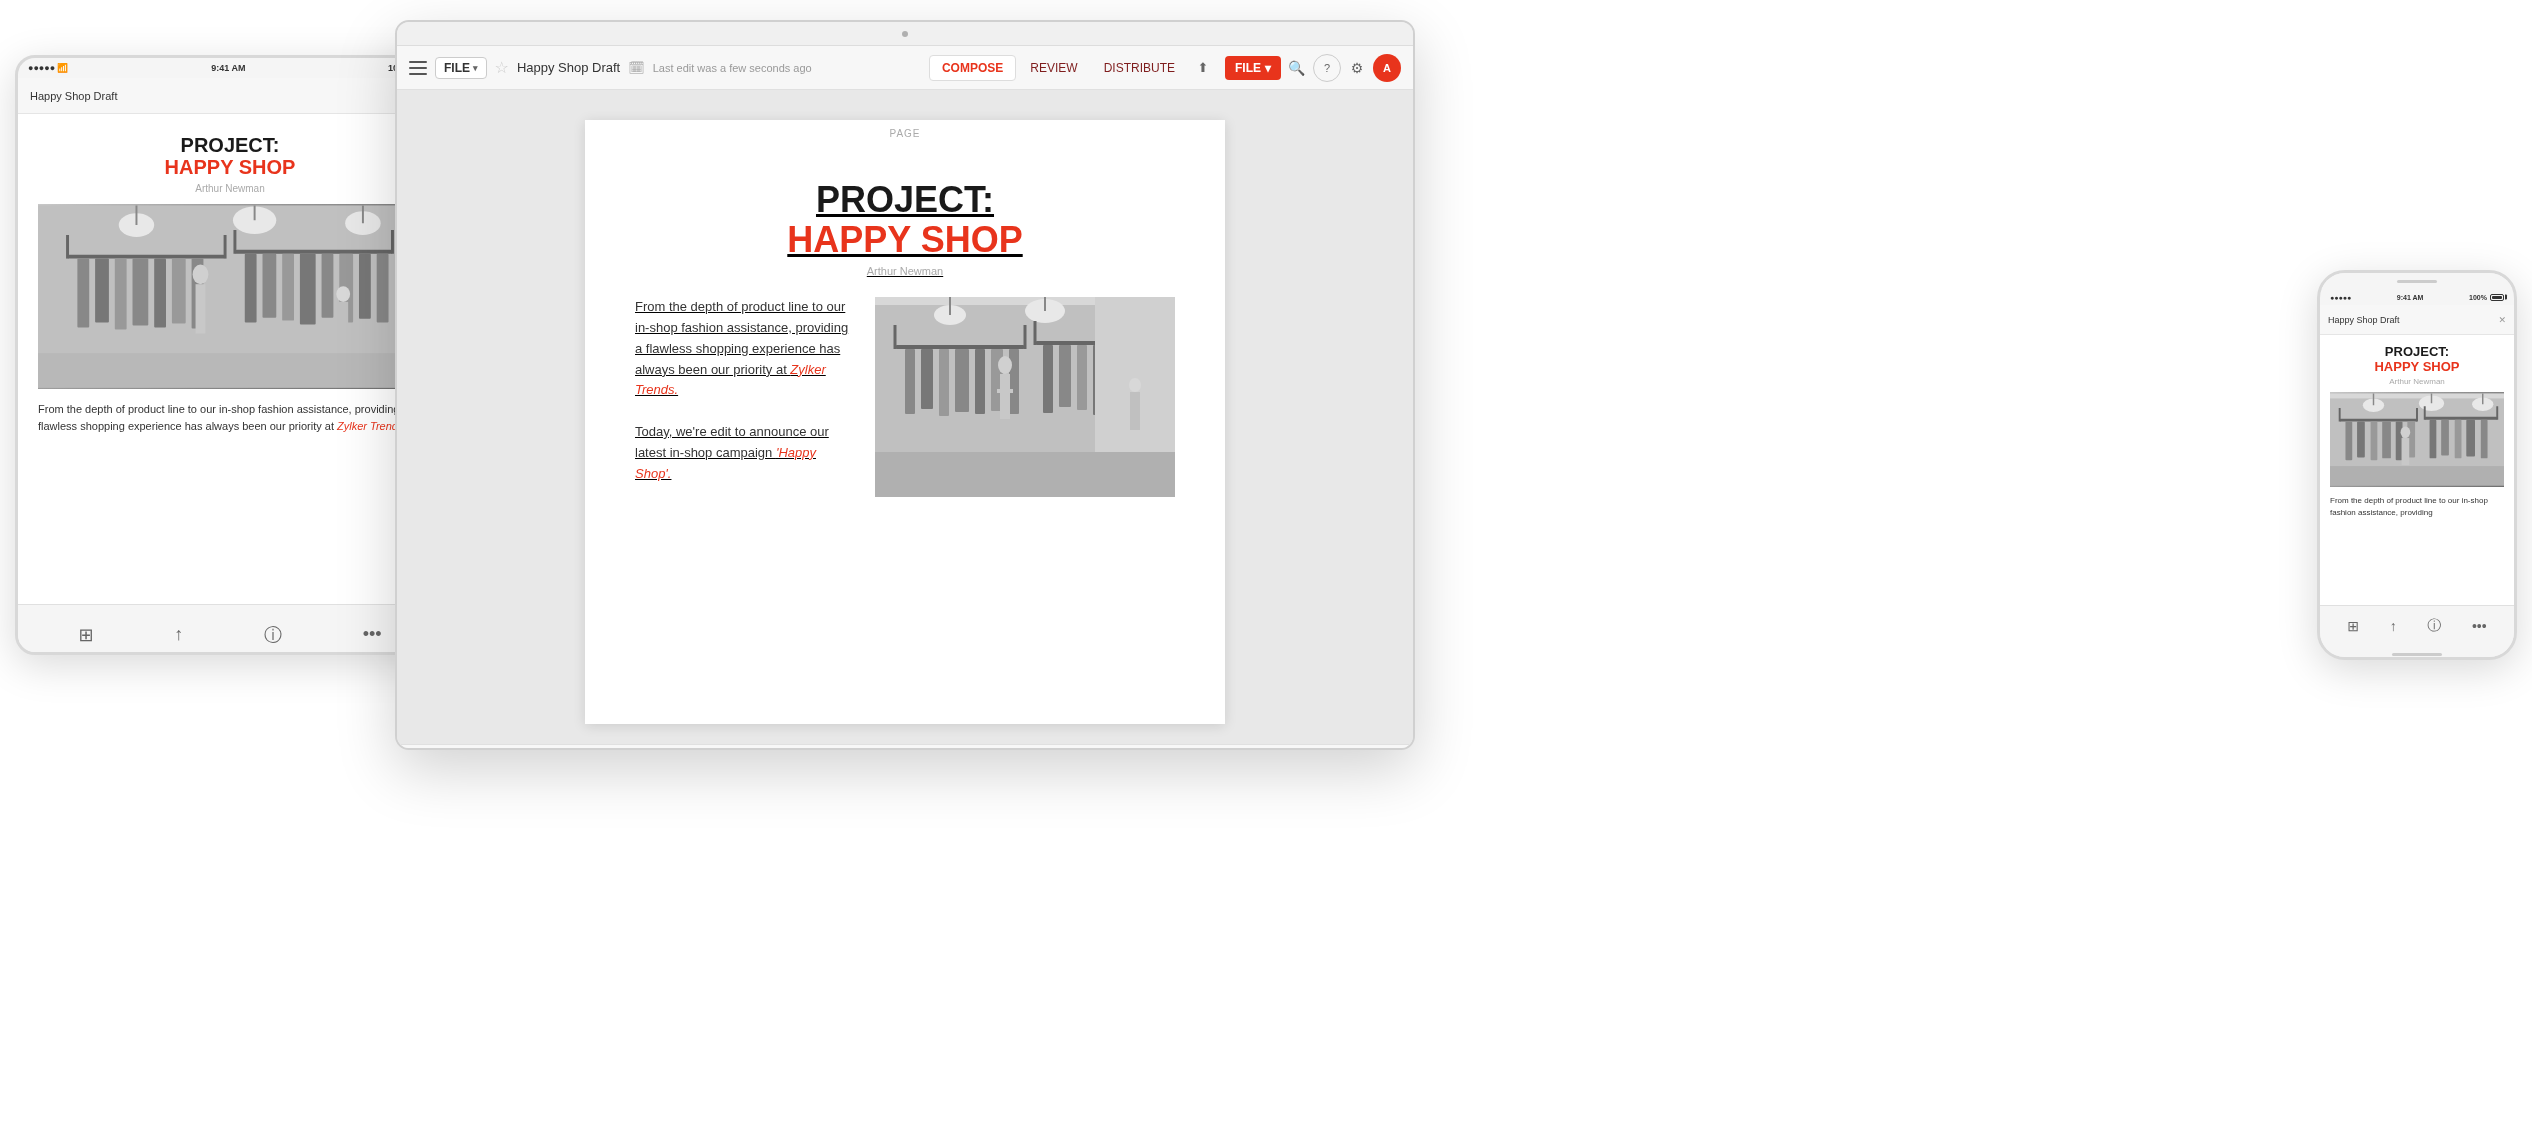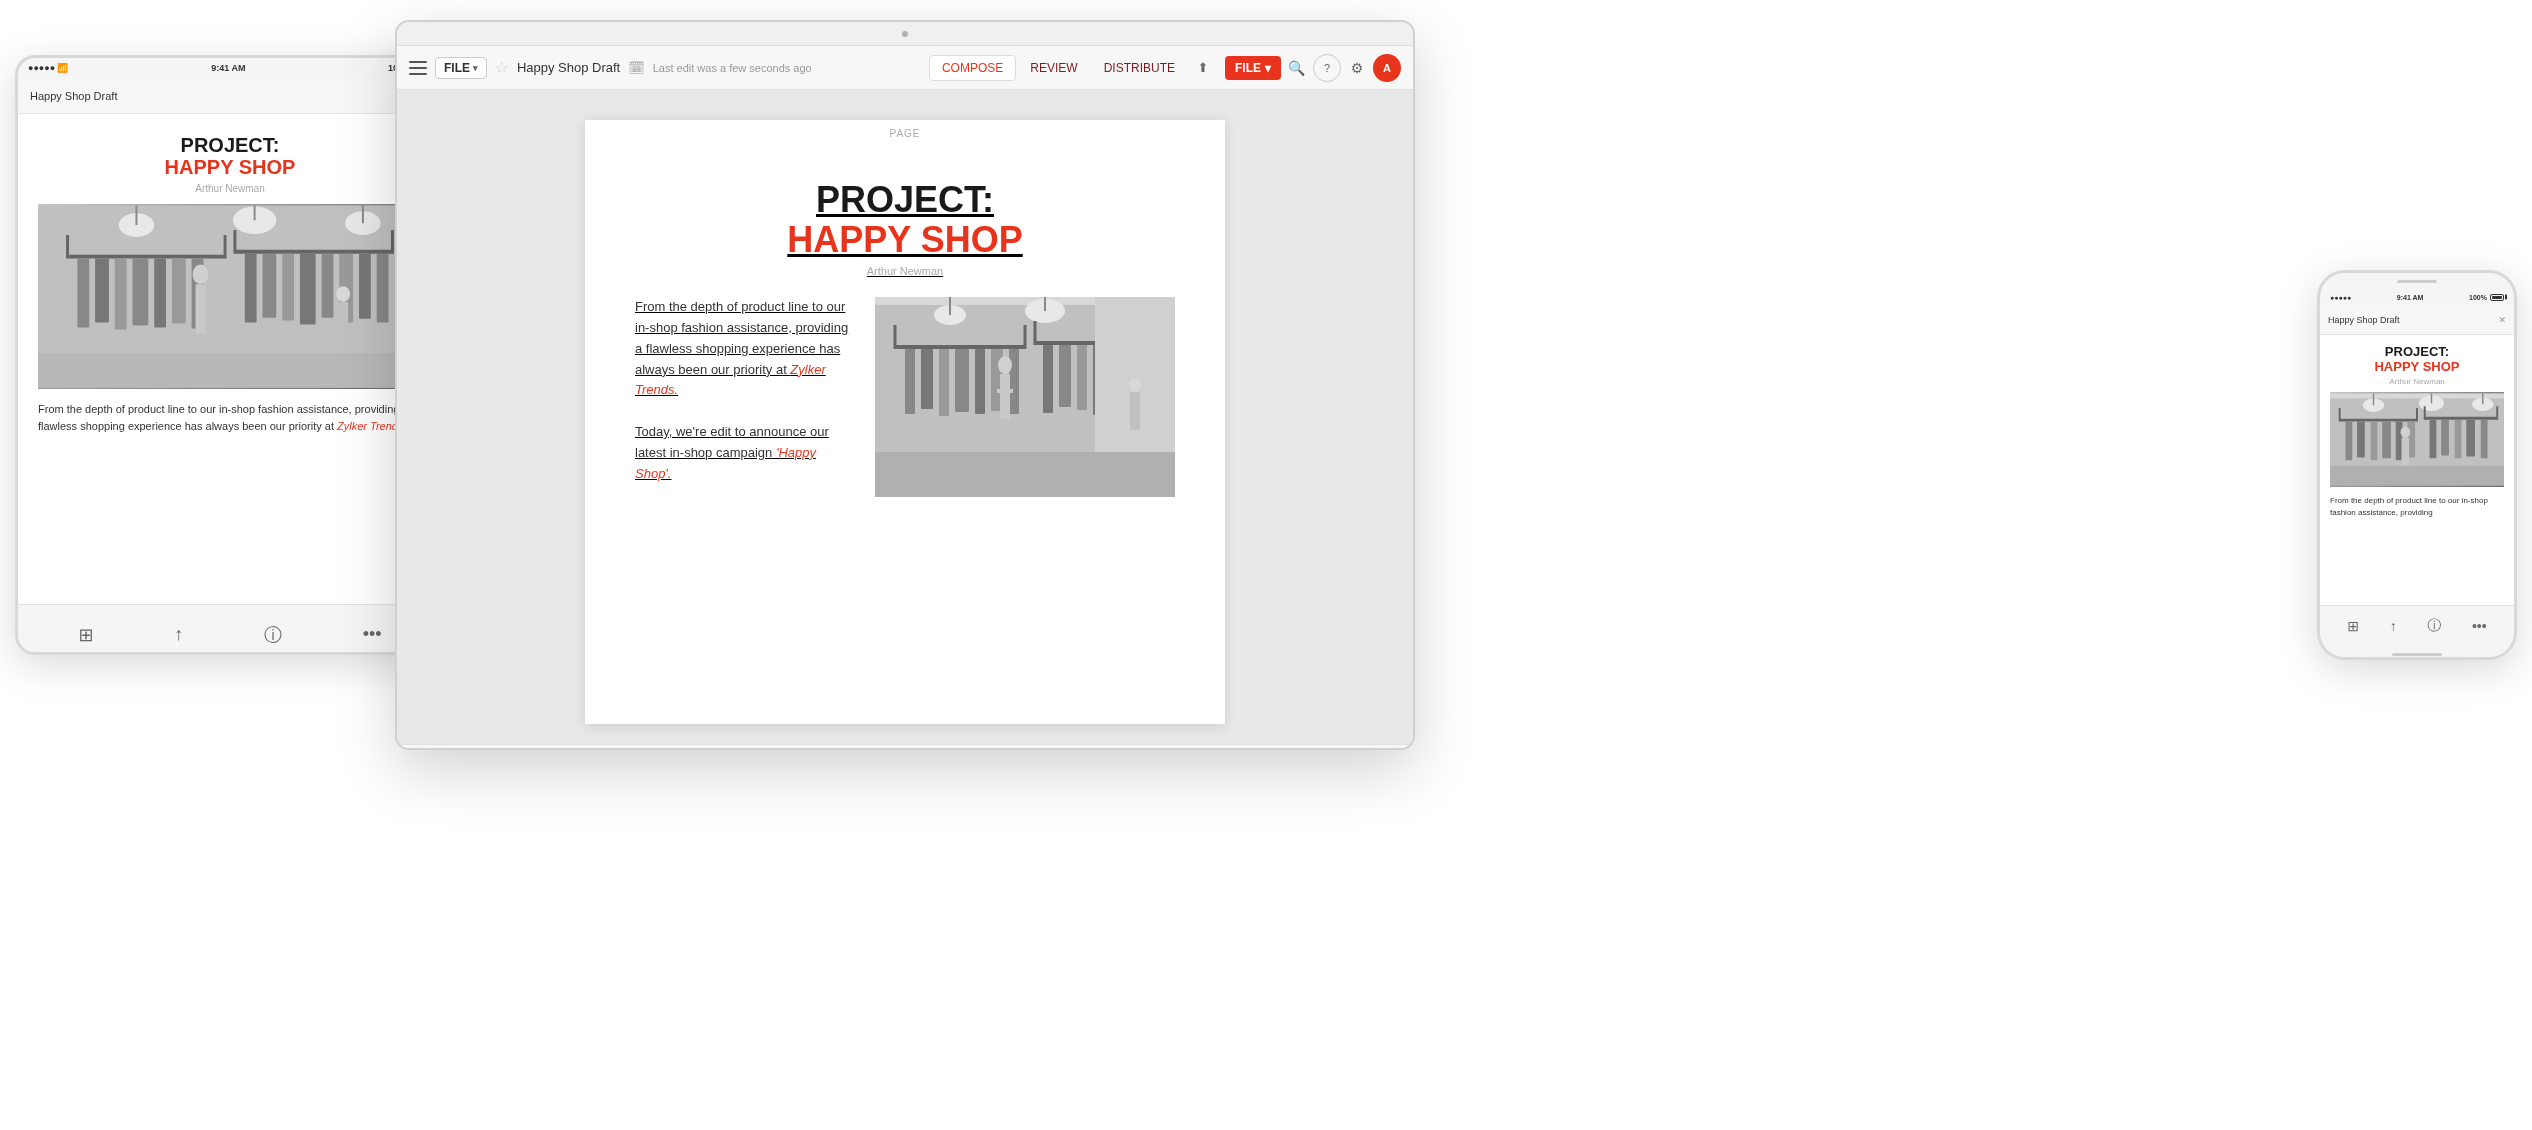--- a/index.html
+++ b/index.html
@@ -97,21 +97,21 @@
       padding: 5px 12px;
       font-size: 12px;
       color: #7f1d1d;
       cursor: pointer;
       border-radius: 4px;
     }
     .toolbar-tab.active {
       background: white;
       border: 1px solid #ddd;
       color: #e8341c;
-      font-weight: 400;
+      font-weight: 700;
     }
     .toolbar-share-btn {
       display: flex;
       align-items: center;
       gap: 4px;
       background: #e8341c;
       color: white;
       border: none;
       border-radius: 4px;
       padding: 5px 10px;

